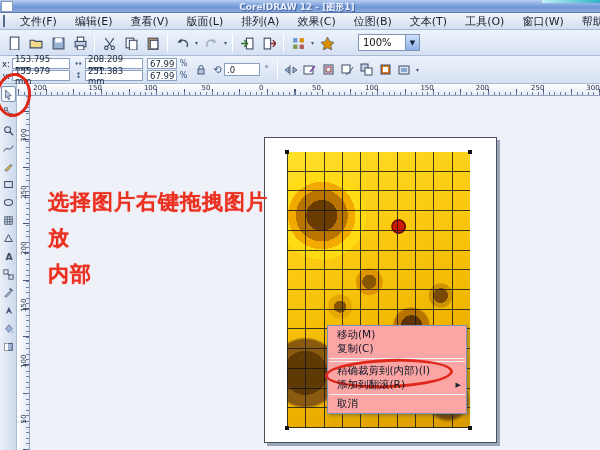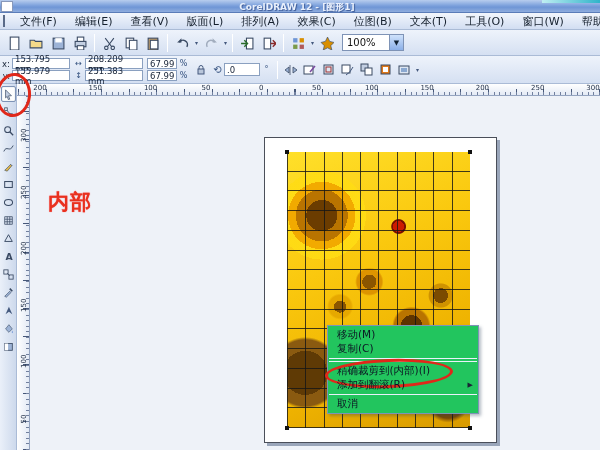--- a/index.html
+++ b/index.html
@@ -30,21 +30,21 @@
   .stdbar { position:absolute; left:0; top:30px; width:600px; height:26px;
     background:linear-gradient(#eef3fb,#d5e0f2); border-bottom:1px solid #aabbd6;
     display:flex; align-items:center; padding-left:3px; }
   .tb-btn { width:20px; height:20px; margin:0 1px; border:1px solid transparent;
     display:flex; align-items:center; justify-content:center; border-radius:2px; }
   .tb-btn svg { width:14px; height:14px; }
   .tb-btn.disabled { opacity:.38; }
   .tb-caret { width:7px; height:20px; font-size:6px; color:#44597e; display:flex;
     align-items:center; justify-content:center; }
   .tb-sep { width:1px; height:18px; background:#b4c2da; border-right:1px solid #fff; margin:0 3px; }
-  .zoom-combo { margin-left:4px; width:62px; height:17px; background:#fff;
+  .zoom-combo { margin-left:20px; width:62px; height:17px; background:#fff;
     border:1px solid #7e93b6; display:flex; align-items:center; font-size:10px; }
   .zoom-combo .val { flex:1; padding-left:4px; color:#111; }
   .zoom-combo .arrow { width:14px; height:15px;
     background:linear-gradient(#cfe2fb,#8cb0e8); border-left:1px solid #7e93b6;
     font-size:7px; color:#123; display:flex; align-items:center; justify-content:center; }
 
   
   .propbar { position:absolute; left:0; top:56px; width:600px; height:28px;
     background:linear-gradient(#eef3fb,#d5e0f2); border-bottom:1px solid #aabbd6;
     display:flex; align-items:center; padding-left:2px; font-size:8.5px; color:#182438; }
@@ -122,22 +122,22 @@
   
   .annotation { position:absolute; left:18px; top:88px; width:235px;
     font-size:21px; font-weight:bold; color:#e8311f; line-height:36px;
     letter-spacing:1px; text-shadow:0 0 1px #f55; }
 
   
   .red-circle-tool { position:absolute; left:-4px; top:73px; width:35px; height:44px;
     border:3px solid #e0281a; border-radius:50%; transform:rotate(6deg); z-index:60; }
 
   
-  .context-menu { position:absolute; left:297px; top:229px; width:152px;
-    background:#22c55e; border:1px solid #7e93b6;
+  .context-menu { position:absolute; left:297px; top:229px; width:140px;
+    background:#fca5a5; border:1px solid #7e93b6;
     box-shadow:2px 2px 3px rgba(40,60,90,.35); z-index:40; padding:2px 0; }
   .cm-item { position:relative; height:14px; display:flex; align-items:center;
     padding-left:9px; padding-right:8px; font-size:10.5px; color:#0d1624; white-space:nowrap; }
   .cm-item .submenu-arrow { position:absolute; right:5px; font-size:7px; color:#1a2536; }
   .cm-sep { height:1px; background:#a9bcd6; border-bottom:1px solid #eaf1fa; margin:2px 1px; }
   .cm-item.circled::after { content:""; position:absolute; left:-3px; top:-5px;
     width:122px; height:23px; border:3px solid #e0281a; border-radius:50%;
     transform:rotate(-2deg); pointer-events:none; }
 </style>
 </head>
@@ -466,20 +466,21 @@
     <div class="page"></div>
 
     <div class="photo">
       <div class="handle h-tl"></div>
       <div class="handle h-tr"></div>
       <div class="handle h-bl"></div>
       <div class="handle h-br"></div>
     </div>
 
     <div class="annotation">
+      <div>选择图片右键拖拽图片放</div>
       <div>内部</div>
     </div>
 
     <div class="context-menu" id="context-menu">
         <div class="cm-item">移动(M)</div>
         <div class="cm-item">复制(C)</div>
         <div class="cm-sep"></div>
         <div class="cm-sep"></div>
         <div class="cm-item circled">精确裁剪到(内部)(I)</div>
         <div class="cm-item">添加到翻滚(R)<span class="submenu-arrow">▶</span></div>

